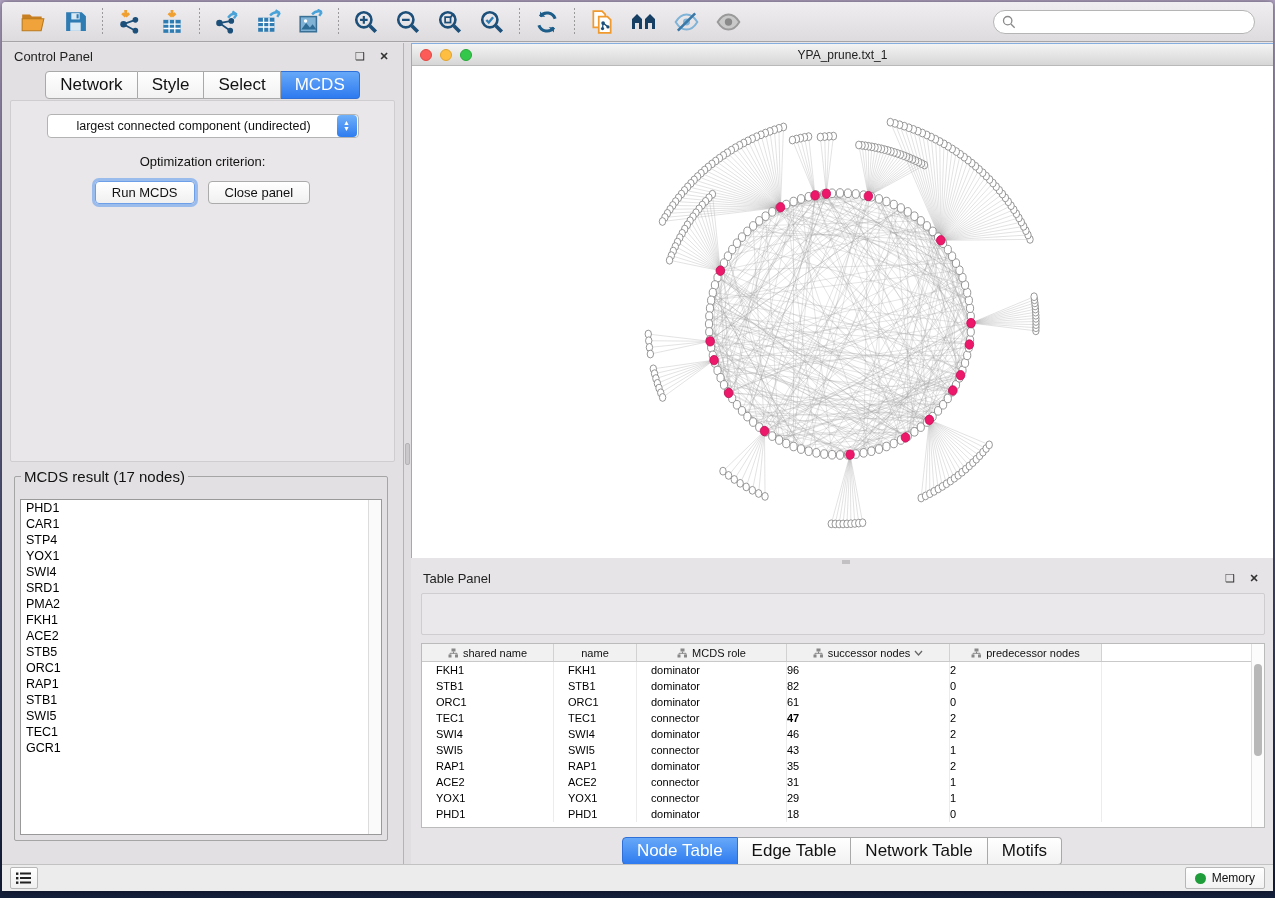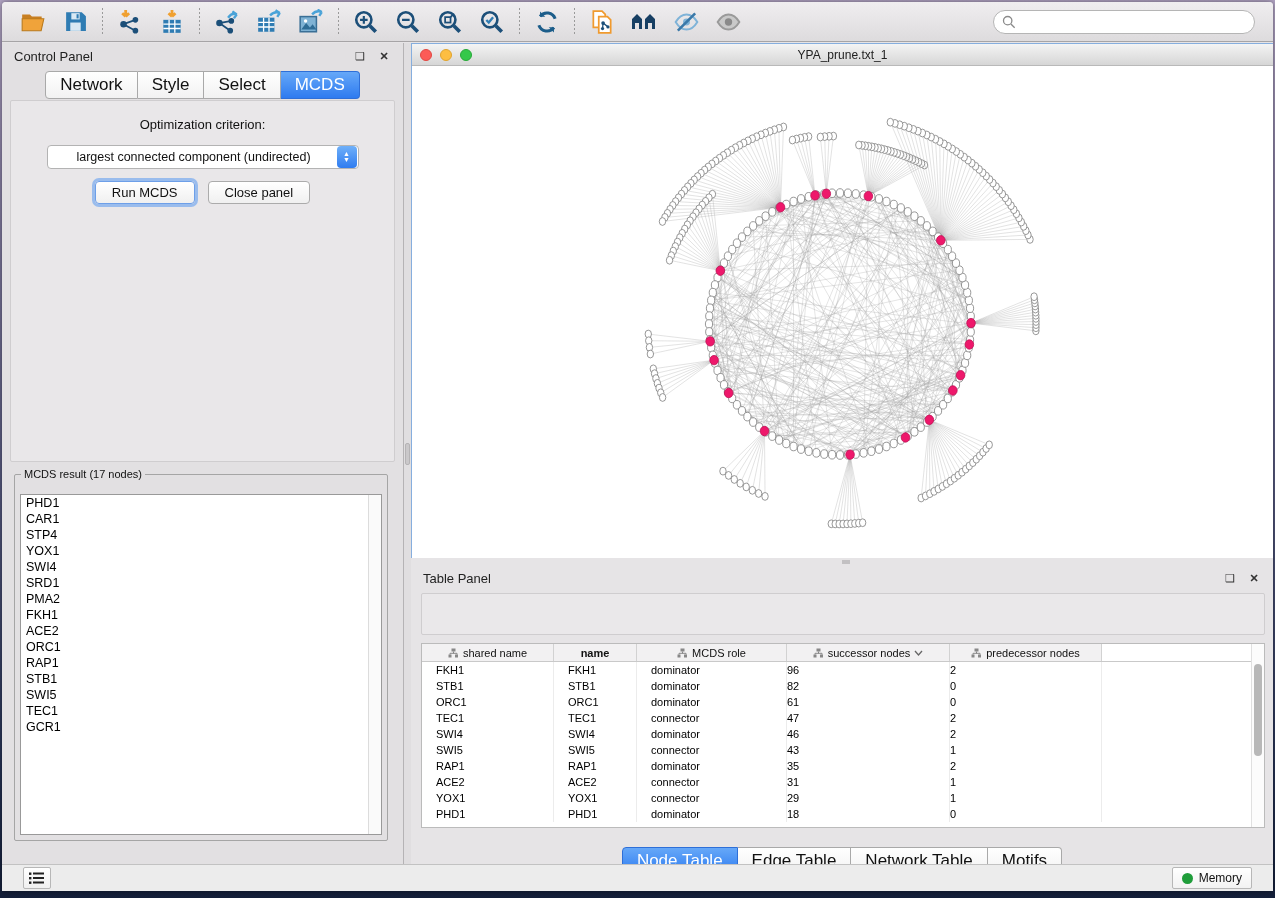--- a/index.html
+++ b/index.html
@@ -47,21 +47,21 @@
     background:linear-gradient(#6fb0f9,#2f7cf0); border-radius:4px; color:#fff;
     display:flex; flex-direction:column; align-items:center; justify-content:center;
     font-size:7px; line-height:6px; }
   .btn-row { margin-top:12px; display:flex; justify-content:center; gap:13px; }
   .mac-btn { font-size:13px; padding:3px 16px; background:linear-gradient(#ffffff,#f0f0f0);
     border:1px solid #ababab; border-radius:4px; color:#111; }
   .mac-btn.focused { box-shadow:0 0 0 3px rgba(110,165,240,.65); border-color:#6d9fe8; }
 
   #mcds-result { position:absolute; left:12px; top:425px; width:374px; height:373px;
     border:1px solid #a5a5a5; border-radius:2px; background:#e2e0e2; }
-  #mcds-result legend { font-size:11px; padding:0 3px; margin-left:6px; color:#111; }
+  #mcds-result legend { font-size:15px; padding:0 3px; margin-left:6px; color:#111; }
   #mcds-list { position:absolute; left:5px; top:14px; right:5px; bottom:5px; background:#fff;
     border:1px solid #999; overflow:hidden; }
   #mcds-list .scrolltrack { position:absolute; right:0; top:0; bottom:0; width:13px;
     background:#fafafa; border-left:1px solid #dcdcdc; }
   .mcds-item { font-size:12.5px; line-height:16px; padding-left:5px; color:#000; }
 
   
   #vsplit { position:absolute; left:402px; top:41px; width:7px; height:821px; background:#e0dee0; }
   #vsplit .grip { position:absolute; left:1px; top:400px; width:5px; height:22px;
     background:#cac8ca; border:1px solid #b5b3b5; border-radius:2px; }
@@ -97,25 +97,25 @@
   .tr { display:flex; height:16px; }
   .td { font-size:11px; color:#000; border-right:1px solid #ececec; line-height:16px;
     white-space:nowrap; overflow:hidden; }
   .td.left { padding-left:14px; text-align:left; }
   .td.right { text-align:left; }
   #tbl-scroll { position:absolute; right:0; top:0; bottom:0; width:13px; background:#fcfcfc;
     border-left:1px solid #e0e0e0; }
   #tbl-thumb { position:absolute; left:2px; top:20px; width:8px; height:92px;
     background:#b8b8b8; border-radius:4px; }
 
-  #table-tabs { position:absolute; left:0; right:0; top:280px; display:flex; justify-content:center; }
+  #table-tabs { position:absolute; left:0; right:0; top:270px; display:flex; justify-content:center; }
 
   
   #status-bar { position:absolute; left:0; top:862px; width:100%; height:27px;
-    background:#ececec; border-top:1px solid #c2c2c2; display:flex; align-items:center; padding:0 21px; }
+    background:#ececec; border-top:1px solid #c2c2c2; display:flex; align-items:center; padding:0 8px; }
   #list-btn { width:28px; height:22px; background:linear-gradient(#fff,#f0f0f0);
     border:1px solid #b7b7b7; border-radius:2px; display:flex; align-items:center; justify-content:center; }
   #memory-btn { margin-left:auto; height:22px; background:linear-gradient(#fff,#f2f2f2);
     border:1px solid #b7b7b7; border-radius:2px; display:flex; align-items:center;
     padding:0 9px; font-size:12px; gap:6px; color:#111; }
   #memory-dot { width:11px; height:11px; border-radius:50%; background:#1f9d3a; }
 </style>
 </head>
 <body>
 
@@ -265,47 +265,48 @@
       <span class="ico" style="font-weight:bold;">✕</span>
     </div>
     <div class="segbar" id="cp-tabs">
         <div class="seg">Network</div>
         <div class="seg">Style</div>
         <div class="seg">Select</div>
         <div class="seg active">MCDS</div>
       </div>
 
     <div id="mcds-pane">
-      <div id="opt-label">Optimization criterion:</div>
       <div id="criterion-select">
         <span class="val">largest connected component (undirected)</span>
         <span class="stepper">
             <span>▲</span>
             <span>▼</span>
           </span>
       </div>
+      <div id="opt-label">Optimization criterion:</div>
       <div class="btn-row">
         <button class="mac-btn focused">Run MCDS</button>
         <button class="mac-btn">Close panel</button>
       </div>
     </div>
 
     <fieldset id="mcds-result">
       <legend>MCDS result (17 nodes)</legend>
       <div id="mcds-list">
         <div class="scrolltrack"></div>
       <div class="mcds-item">PHD1</div>
           <div class="mcds-item">CAR1</div>
           <div class="mcds-item">STP4</div>
           <div class="mcds-item">YOX1</div>
           <div class="mcds-item">SWI4</div>
           <div class="mcds-item">SRD1</div>
           <div class="mcds-item">PMA2</div>
           <div class="mcds-item">FKH1</div>
           <div class="mcds-item">ACE2</div>
+          <div class="mcds-item">STB5</div>
           <div class="mcds-item">ORC1</div>
           <div class="mcds-item">RAP1</div>
           <div class="mcds-item">STB1</div>
           <div class="mcds-item">SWI5</div>
           <div class="mcds-item">TEC1</div>
           <div class="mcds-item">GCR1</div>
         </div>
     </fieldset>
   </div>
 
@@ -1195,21 +1196,21 @@
       <div id="tbl-header">
           <div class="th" style="width: 132px;">
             <svg width="11" height="10" viewBox="0 0 11 10">
               <rect x="3.5" y="0.5" width="4" height="3" fill="#888"></rect>
               <rect x="0.5" y="6.5" width="3" height="3" fill="#888"></rect>
               <rect x="7" y="6.5" width="3" height="3" fill="#888"></rect>
               <path d="M5.5 3.5v2M2 6.5V5.3h7v1.2" stroke="#888" fill="none"></path>
             </svg>
             <span>shared name</span>
           </div>
-          <div class="th" style="width: 83px; font-weight: bold;">
+          <div class="th" style="width: 83px;">
             <span>name</span>
           </div>
           <div class="th" style="width: 150px;">
             <svg width="11" height="10" viewBox="0 0 11 10">
               <rect x="3.5" y="0.5" width="4" height="3" fill="#888"></rect>
               <rect x="0.5" y="6.5" width="3" height="3" fill="#888"></rect>
               <rect x="7" y="6.5" width="3" height="3" fill="#888"></rect>
               <path d="M5.5 3.5v2M2 6.5V5.3h7v1.2" stroke="#888" fill="none"></path>
             </svg>
             <span>MCDS role</span>
@@ -1255,21 +1256,21 @@
             <div class="td left" style="width: 132px;">ORC1</div>
             <div class="td left" style="width: 83px;">ORC1</div>
             <div class="td left" style="width: 150px;">dominator</div>
             <div class="td right" style="width: 163px;">61</div>
             <div class="td right" style="width: 152px;">0</div>
           </div>
           <div class="tr">
             <div class="td left" style="width: 132px;">TEC1</div>
             <div class="td left" style="width: 83px;">TEC1</div>
             <div class="td left" style="width: 150px;">connector</div>
-            <div class="td right" style="width: 163px;">47</div>
+            <div class="td right" style="width: 163px; font-weight: bold;">47</div>
             <div class="td right" style="width: 152px;">2</div>
           </div>
           <div class="tr">
             <div class="td left" style="width: 132px;">SWI4</div>
             <div class="td left" style="width: 83px;">SWI4</div>
             <div class="td left" style="width: 150px;">dominator</div>
             <div class="td right" style="width: 163px;">46</div>
             <div class="td right" style="width: 152px;">2</div>
           </div>
           <div class="tr">

